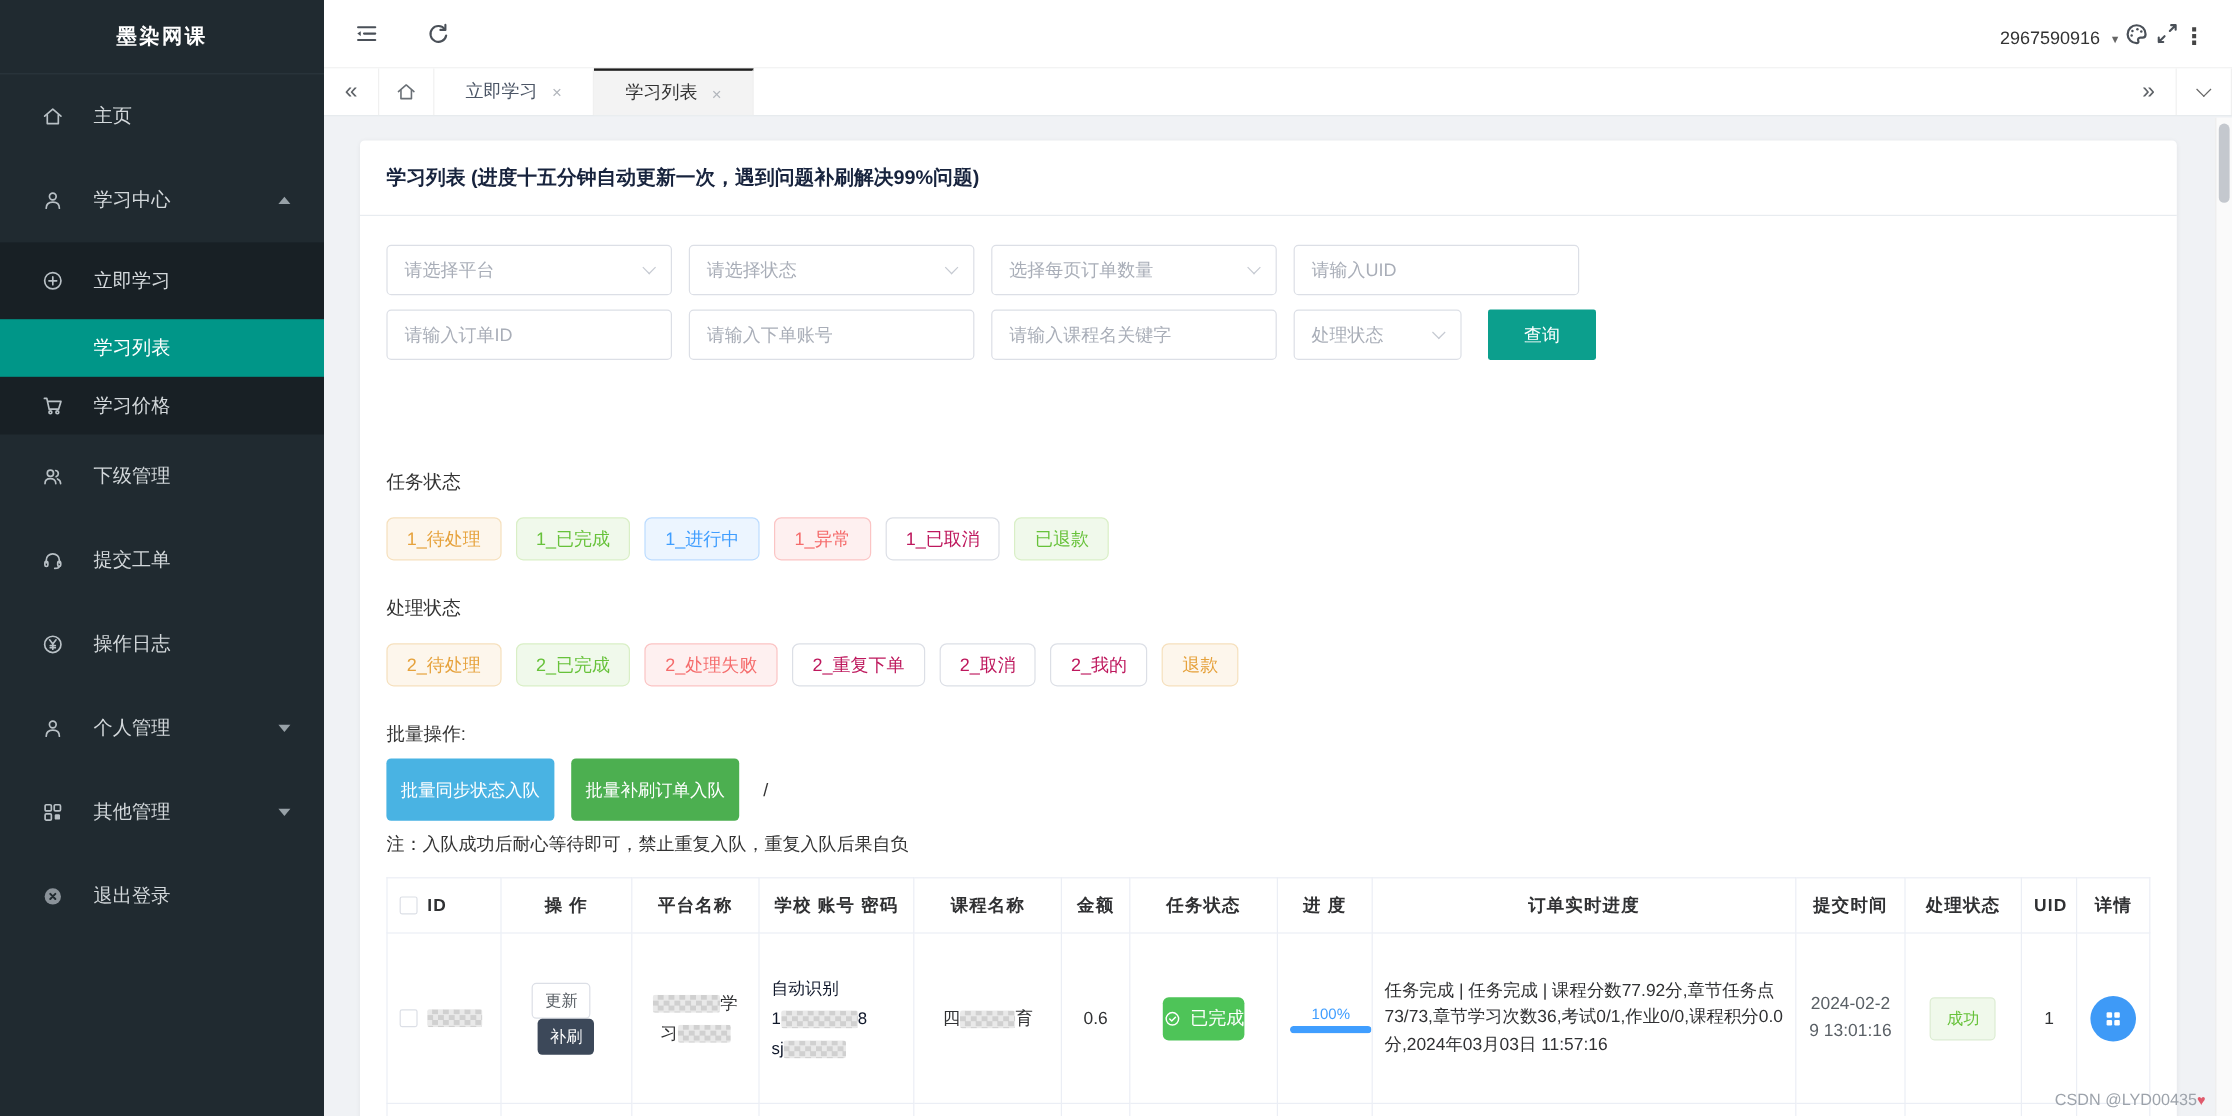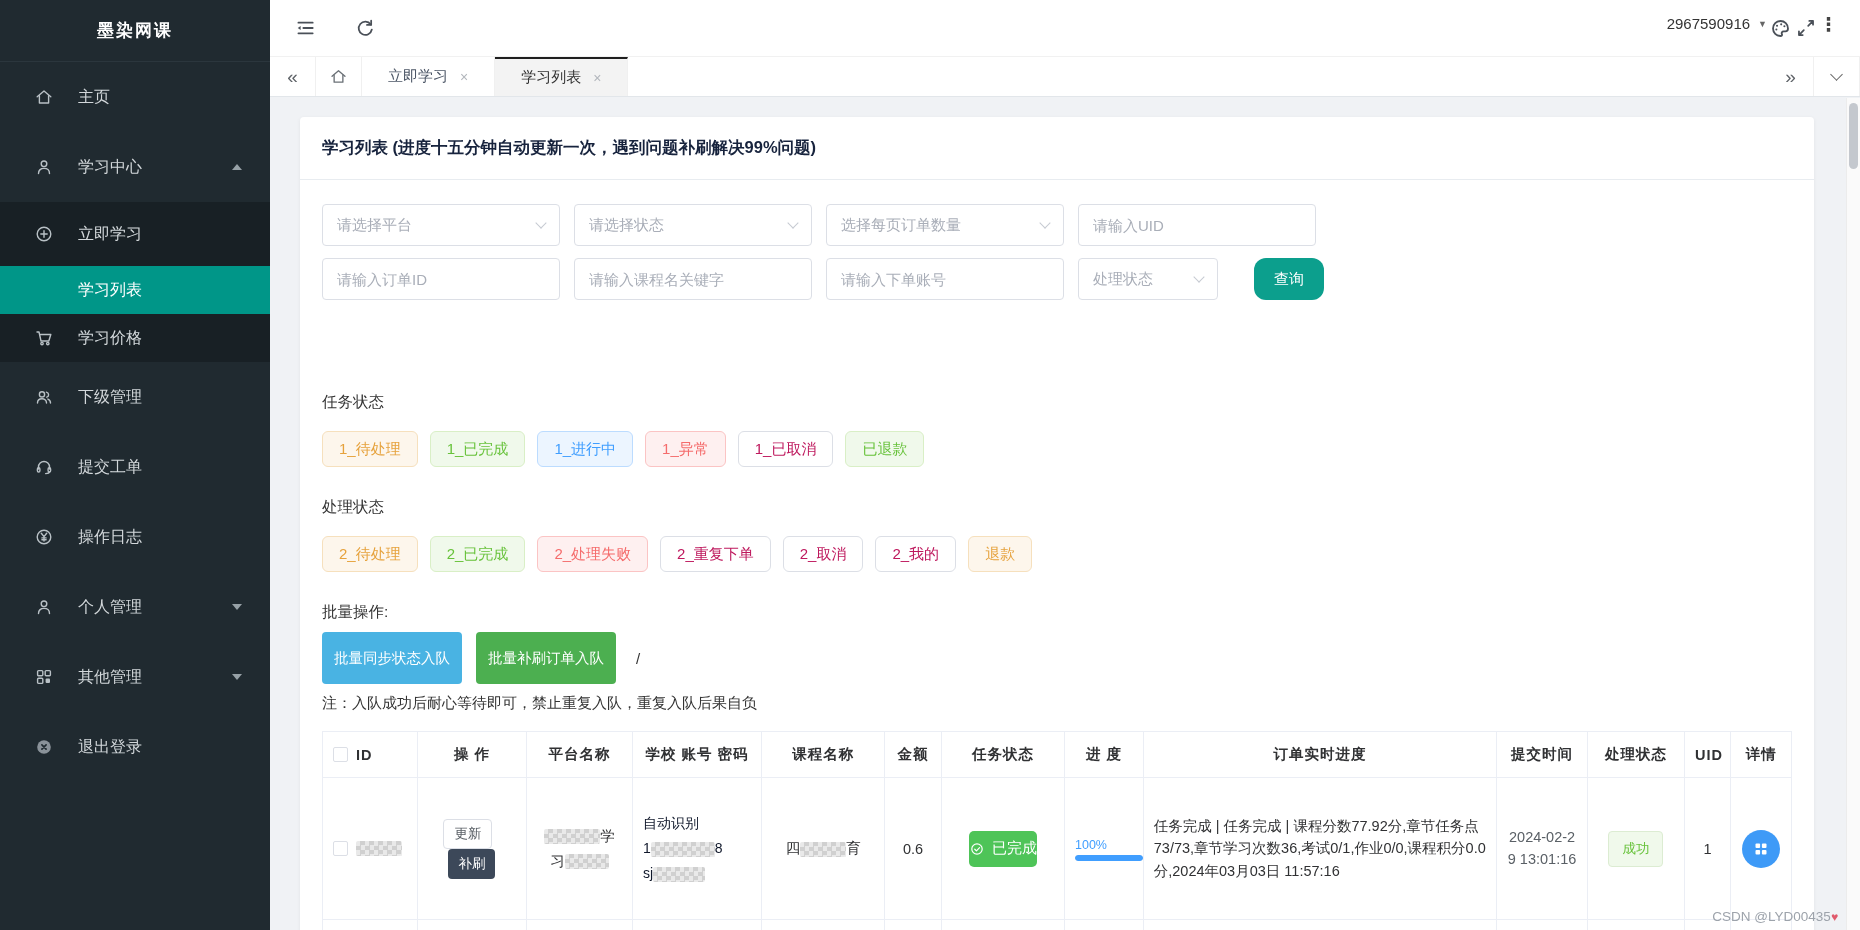--- a/index.html
+++ b/index.html
@@ -22,21 +22,21 @@
   .submenu .s-item{height:64px}
   .submenu .s-item.small{height:48px}
   .s-item.active{background:#009688;color:#fff;height:48px;padding-left:78px}
 
   
   .main{margin-left:270px;height:100%}
   .topbar{height:57px;background:#fff;display:flex;align-items:center;padding:0 22px;border-bottom:1px solid #f1f1f1}
   .topbar .h-icon{width:26px;height:26px;display:inline-flex;align-items:center;justify-content:center;cursor:pointer}
   .topbar svg{stroke:#4a5058;fill:none;stroke-width:1.6;stroke-linecap:round;stroke-linejoin:round}
   .tb-left{display:flex;align-items:center;gap:34px}
-  .tb-right{margin-left:auto;display:flex;align-items:flex-start;}
+  .tb-right{margin-left:auto;display:flex;align-items:flex-end;}
   .user{display:flex;align-items:center;gap:8px;font-size:15px;color:#333;cursor:pointer}
   .user .dcaret{font-size:9px;color:#666}
   .kebab{font-size:19px;color:#444;font-weight:bold;cursor:pointer;line-height:1}
 
   
   .tabbar{height:40px;background:#fff;border-bottom:1px solid #e2e6ea;display:flex;align-items:stretch}
   .t-btn{width:46px;display:flex;align-items:center;justify-content:center;color:#5f6368;
     font-size:19px;border-right:1px solid #f0f0f0;cursor:pointer}
   .t-btn svg{stroke:#6a7076;fill:none;stroke-width:1.4;stroke-linecap:round;stroke-linejoin:round}
   .tab{display:flex;align-items:center;gap:12px;padding:0 26px;font-size:15px;color:#4c5666;
@@ -60,21 +60,21 @@
 
   .f-row{display:flex;align-items:center;margin-top:12px}
   .control{width:238px;height:42px;border:1px solid #dcdfe6;border-radius:4px;background:#fff;
     display:flex;align-items:center;padding:0 14px;margin-right:14px;font-size:15px;color:#a9aeb8}
   .control.select{justify-content:space-between;cursor:pointer}
   .control.small{width:140px}
   .sel-chev{width:8px;height:8px;border-right:1.5px solid #c6cad2;border-bottom:1.5px solid #c6cad2;
     transform:rotate(45deg);margin-top:-4px}
   input.control{color:#606266}
   input.control::placeholder{color:#a9aeb8}
-  .search-btn{margin-left:22px;width:70px;height:42px;border:none;border-radius:12px;background:#0c9f8d;
+  .search-btn{margin-left:8px;width:90px;height:42px;border:none;border-radius:2px;background:#0c9f8d;
     color:#fff;font-size:15px;cursor:pointer;font-family:inherit}
 
   .section-label{font-size:15.5px;color:#333}
   .lbl-task{margin-top:92px}
   .lbl-process{margin-top:30px}
   .lbl-batch{margin-top:30px}
   .badge-row{margin-top:18px;display:flex;align-items:center}
   .badge{display:inline-flex;align-items:center;height:36px;padding:0 16px;border-radius:6px;
     font-size:15px;border:1px solid;margin-right:12px;cursor:pointer;background:#fff}
   .badge.warning{color:#e6a23c;background:#fdf6ec;border-color:#f6e0bd}
@@ -104,21 +104,21 @@
     background:repeating-conic-gradient(#d0d0d0 0% 25%,#e9e9e9 0% 50%) 0 0/9px 9px}
   .btn-update{height:30px;padding:0 10px;background:#fff;border:1px solid #dcdfe6;border-radius:4px;
     color:#5a6066;font-size:13.5px;cursor:pointer;margin-right:8px;font-family:inherit}
   .btn-refresh{height:30px;padding:0 10px;background:#3c4859;border:none;border-radius:4px;
     color:#fff;font-size:13.5px;cursor:pointer;font-family:inherit}
   .cell-left{text-align:left;color:#0f172a;font-size:14px;line-height:1.8}
   .pill{display:inline-flex;align-items:center;gap:7px;height:36px;padding:0 0;border-radius:5px;
     color:#fff;font-size:15px;cursor:pointer}
   .pill svg{stroke:#fff;fill:none;stroke-width:1.5;stroke-linecap:round;stroke-linejoin:round}
   .pill.green{background:#4ec458}
-  .prog{width:68px;margin:0 auto;text-align:left}
+  .prog{width:68px;margin:0 auto;text-align:center}
   .prog .pct{color:#409eff;font-size:12.5px;margin-bottom:3px;display:inline-block}
   .prog .track{height:6px;border-radius:3px;background:#e4e7ed;overflow:hidden}
   .prog .fill{height:100%;background:#409eff;border-radius:3px}
   .order-cell{text-align:left;font-size:14.5px;color:#303133;line-height:1.55}
   .time-cell{color:#5a6066;word-break:break-all;line-height:1.5}
   .tag-success{display:inline-block;padding:8px 13px;border:1px solid #dcecd2;background:#f0f9eb;
     color:#67c23a;border-radius:4px;font-size:13.5px;cursor:pointer}
   .detail-btn{width:38px;height:38px;border-radius:50%;background:#3e9af7;border:none;cursor:pointer;
     display:inline-flex;align-items:center;justify-content:center}
 
@@ -326,22 +326,22 @@
           </span>
           <span class="control select">
             <span>选择每页订单数量</span>
             <span class="sel-chev"></span>
           </span>
           <input class="control" placeholder="请输入UID" style="">
         </div>
 
         <div class="f-row">
           <input class="control" placeholder="请输入订单ID" style="">
+          <input class="control" placeholder="请输入下单账号" style="">
           <input class="control" placeholder="请输入课程名关键字" style="">
-          <input class="control" placeholder="请输入下单账号" style="">
           <span class="control select small">
             <span>处理状态</span>
             <span class="sel-chev"></span>
           </span>
           <button class="search-btn">查询</button>
         </div>
 
         <div class="section-label lbl-task">任务状态</div>
         <div class="badge-row">
           <span class="badge warning">1_待处理</span>

